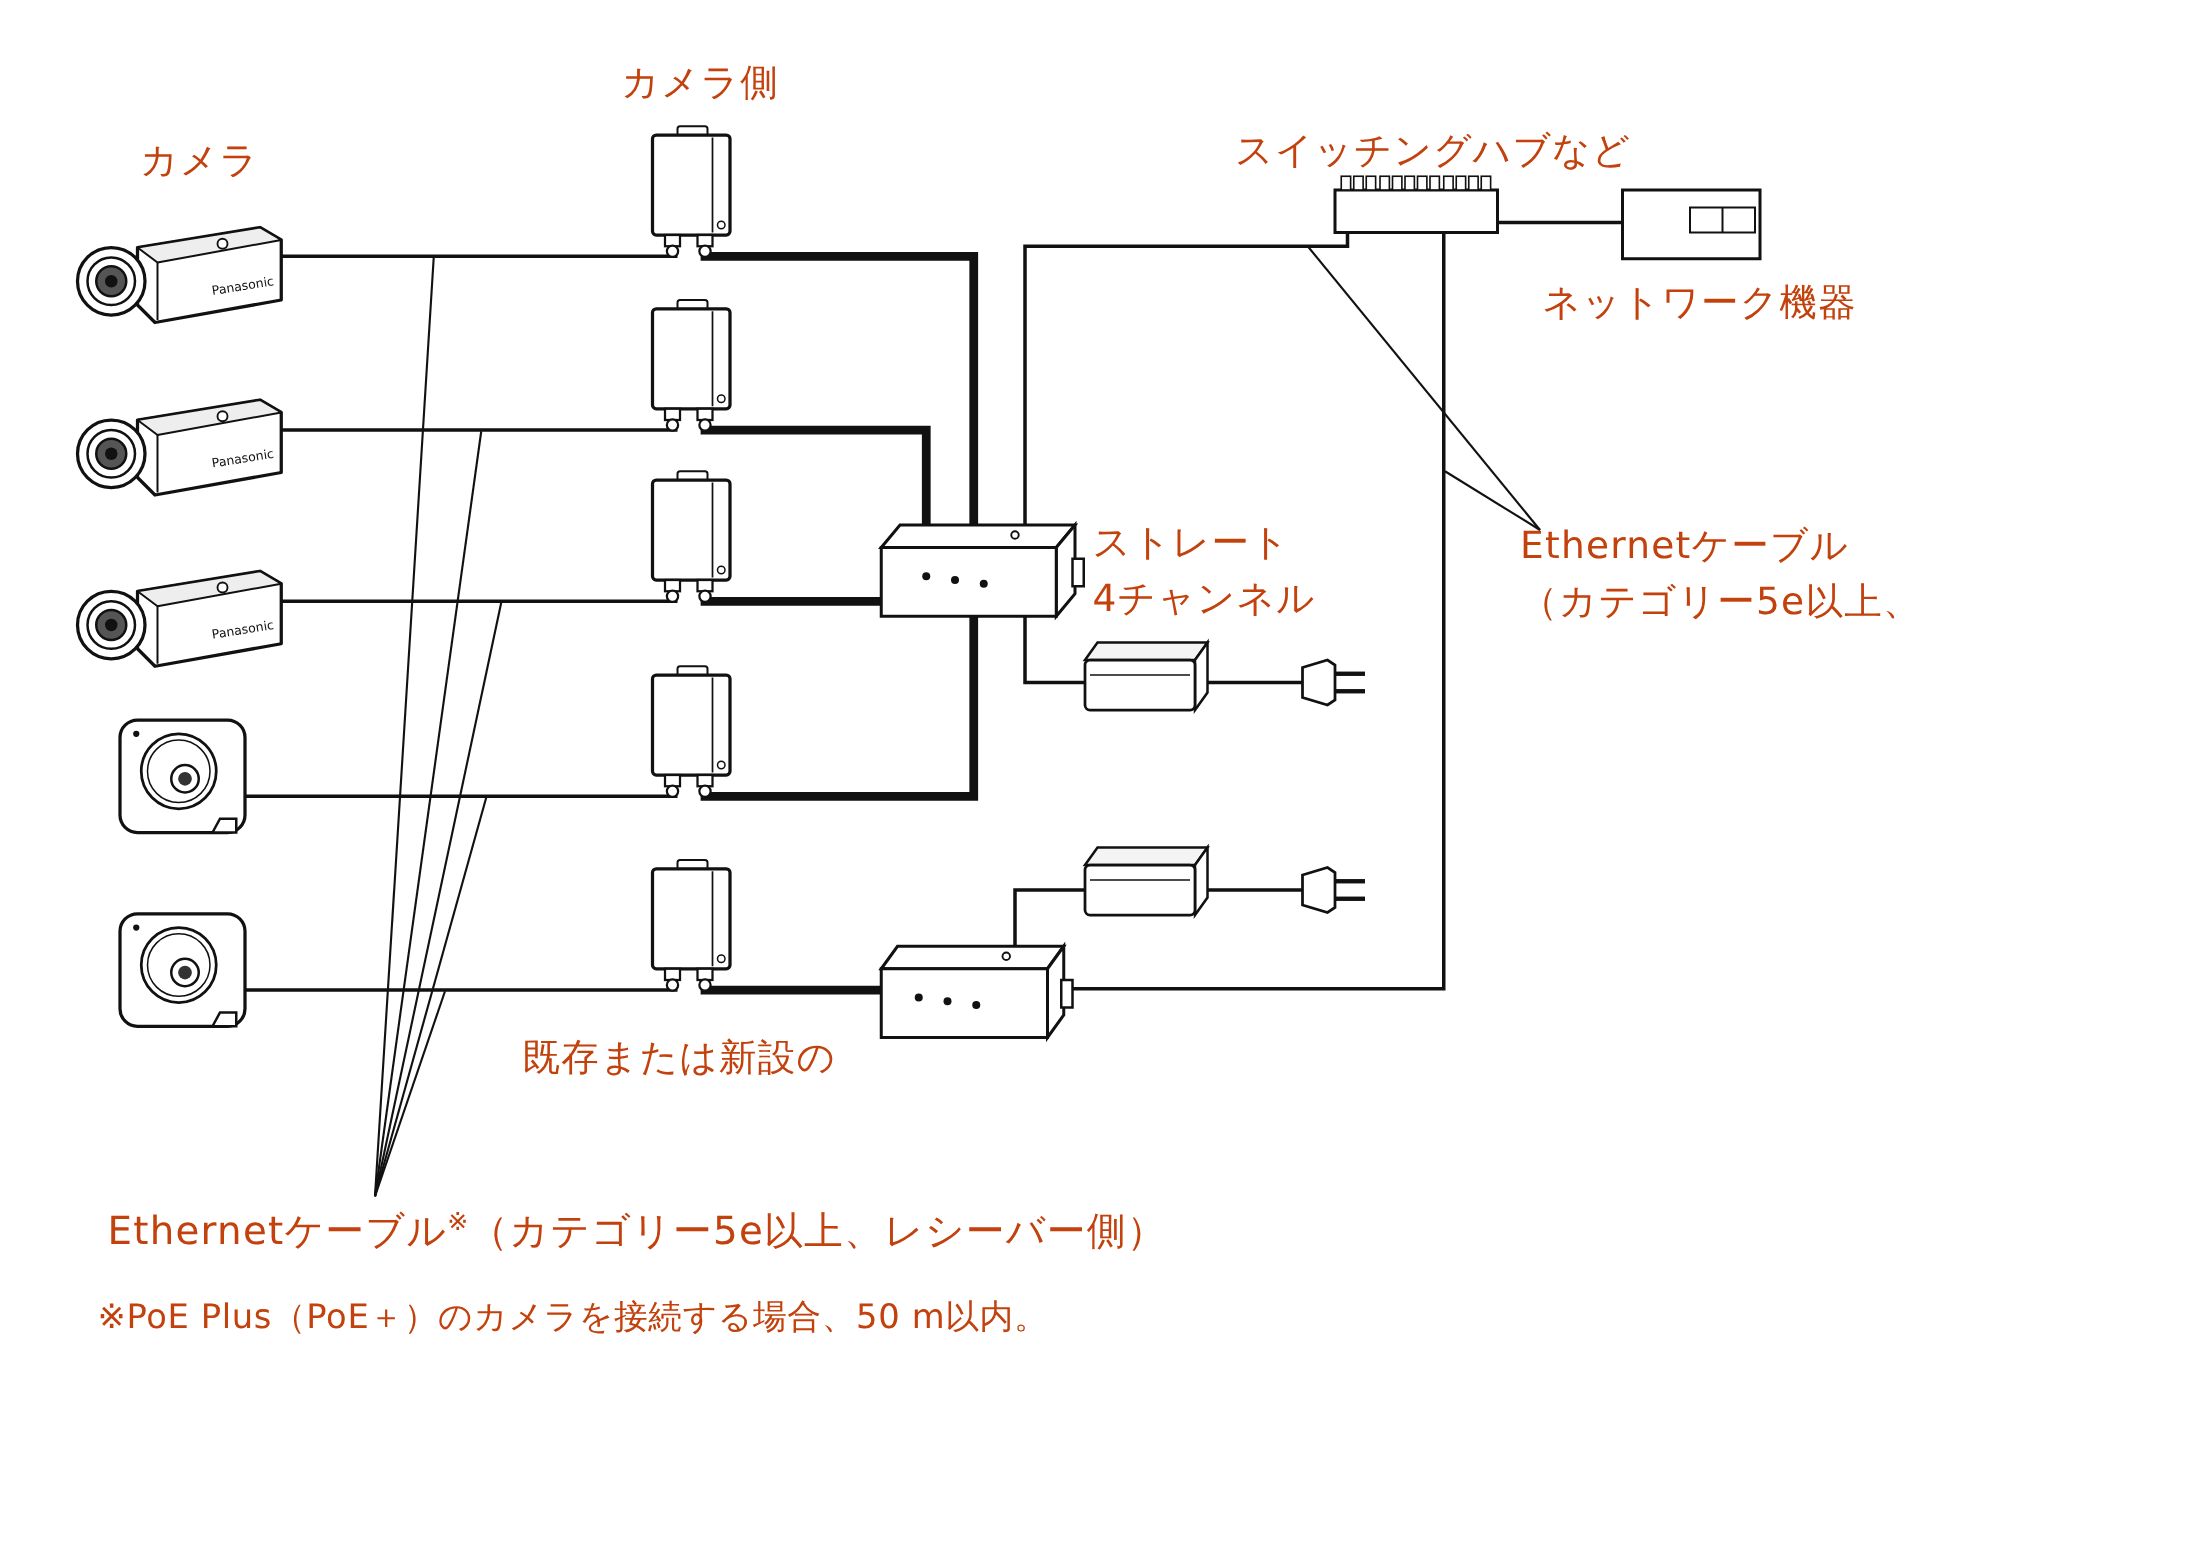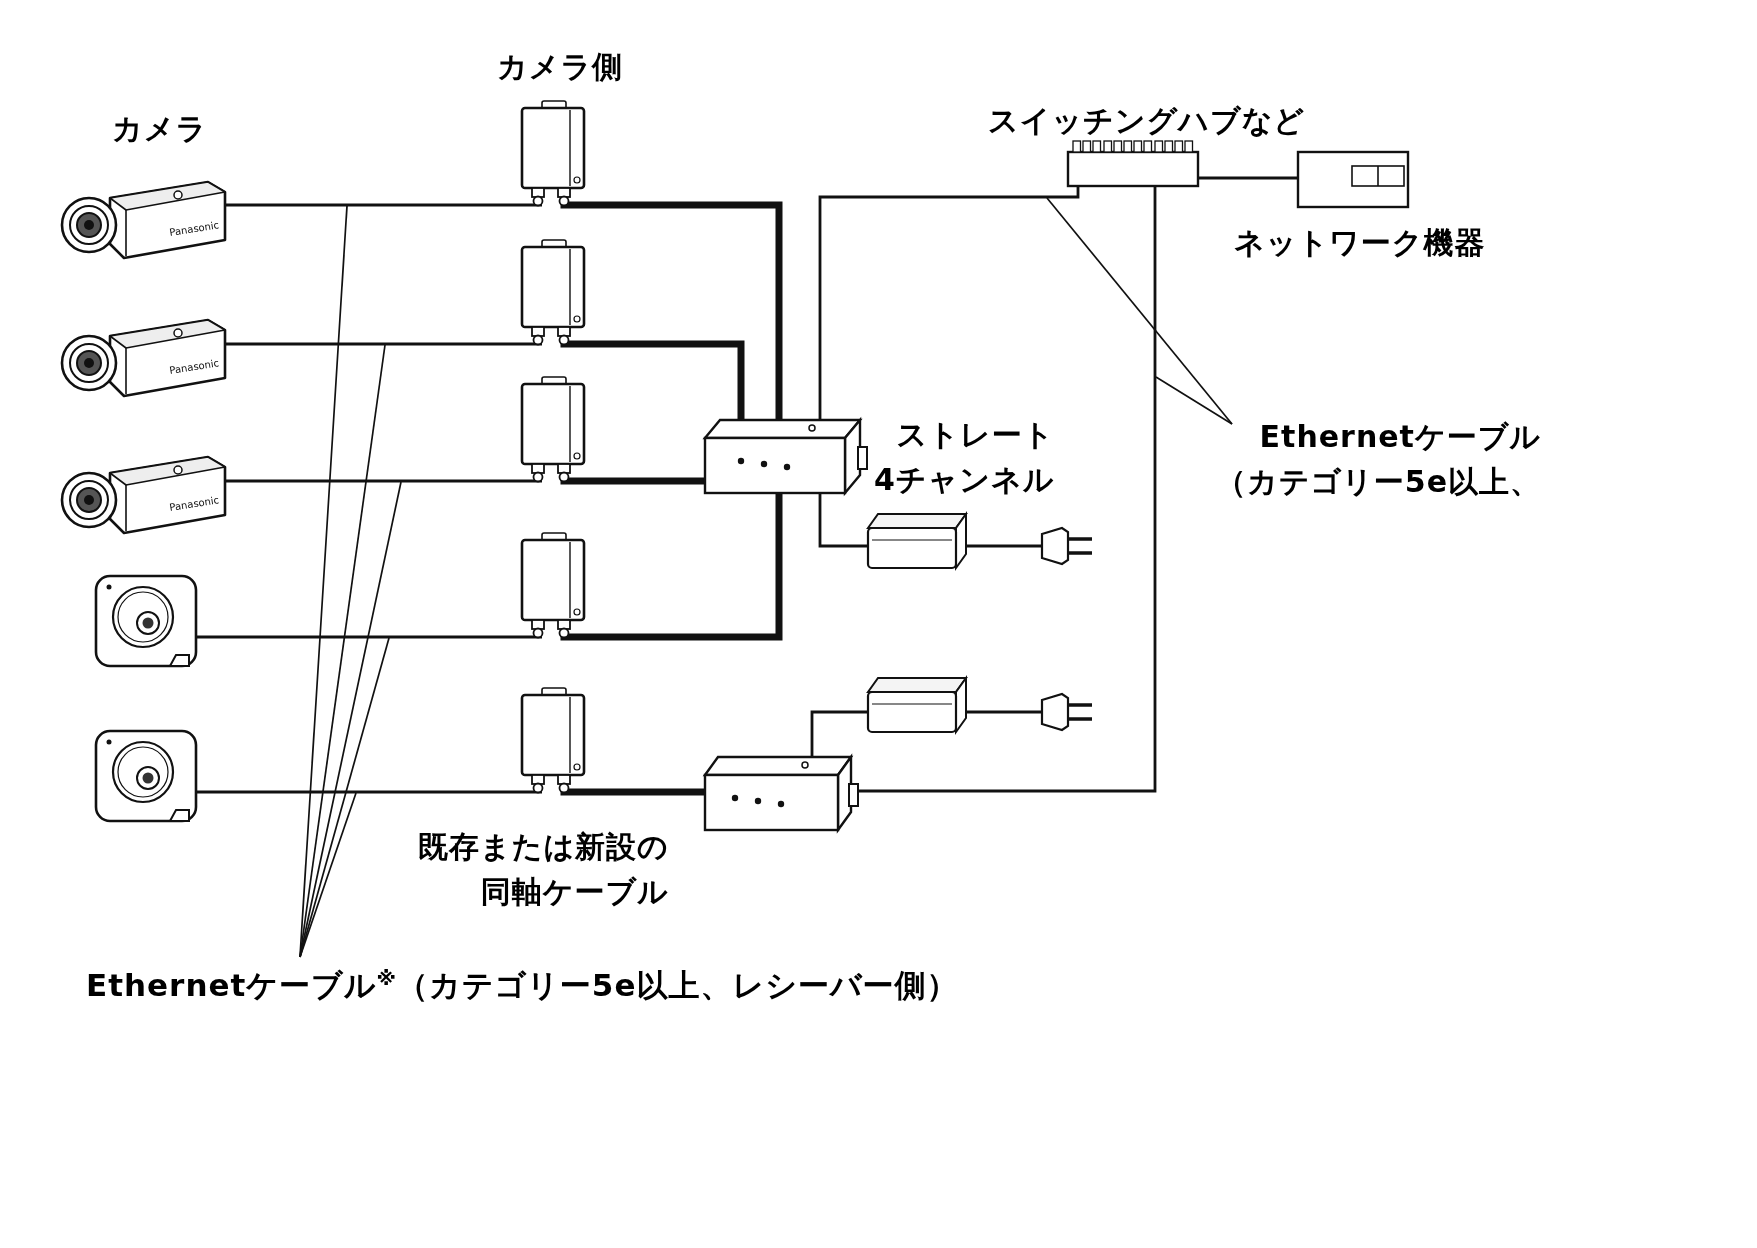--- a/index.html
+++ b/index.html
@@ -8,26 +8,25 @@
     width:1757px;height:1248px;
     background:#ffffff;
     font-family:"DejaVu Sans",sans-serif;
     color:#111111;
     overflow:hidden;
   }
   .diagram-svg{position:absolute;left:0;top:0;width:1757px;height:1248px;}
   .label{
     position:absolute;
     font-size:30px;
-    font-weight:700;
+    font-weight:400;
     letter-spacing:1px;
     line-height:1.5;
     white-space:nowrap;
-    color:#000000;
-    text-align:right;
+    color:#c2410c;
   }
   .label .line{display:block;}
   .label.big{font-size:31px;}
   .label.note{font-size:27px;letter-spacing:0.5px;}
   .sup{font-size:20px;vertical-align:super;}
   svg text{font-family:"DejaVu Sans",sans-serif;}
 </style>
 </head>
 <body>
 
@@ -197,21 +196,21 @@
   </div>
 
   <div class="label" style="left:1216px; top:414px">
     <span class="line">Ethernetケーブル</span>
     <span class="line">（カテゴリー5e以上、</span>
   </div>
 
 
   <div class="label" style="left:418px; top:824px">
     <span class="line">既存または新設の</span>
-    <span class="line">同軸ケーブル</span>
   </div>
 
   <div class="label big" style="left:86px; top:962px">
     <span>Ethernetケーブル</span><span class="sup">※</span><span>（カテゴリー5e以上、レシーバー側）</span>
   </div>
 
+  <div class="label note" style="left:78px; top:1034px">※PoE Plus（PoE＋）のカメラを接続する場合、50 m以内。</div>
 
 </div>
 
 </body></html>

